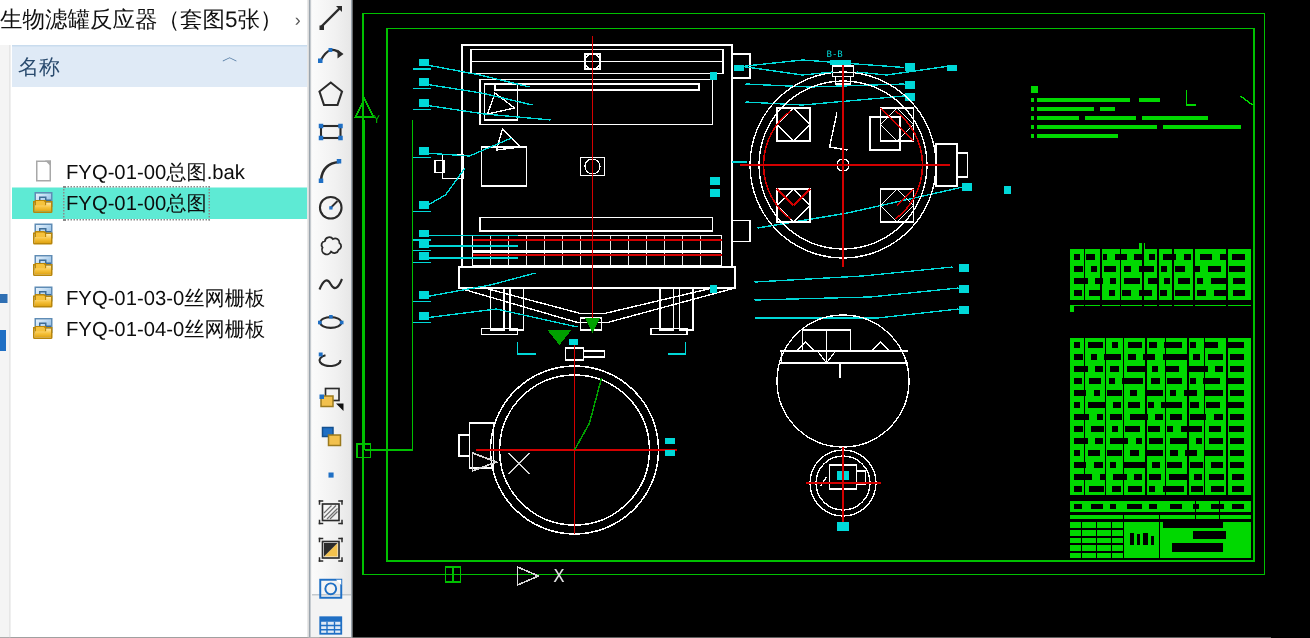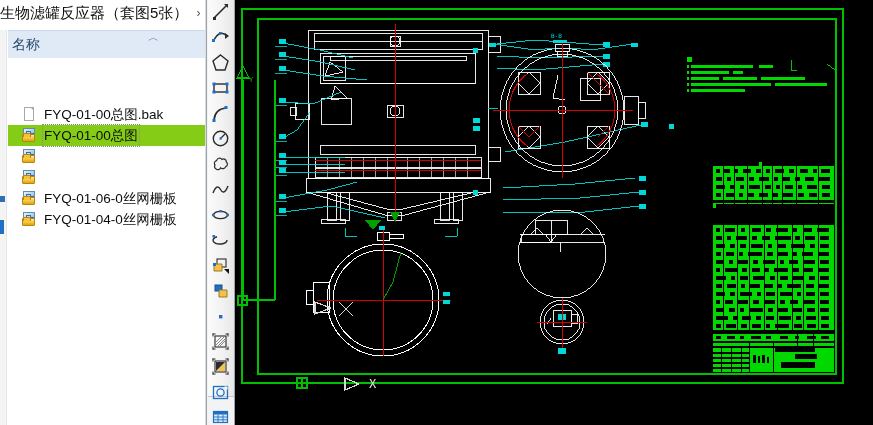--- a/index.html
+++ b/index.html
@@ -40,21 +40,21 @@
   #headline{
     position:absolute;left:8px;top:58px;width:197px;height:1px;background:#ffffff;
   }
 
   #filelist{
     position:absolute;left:8px;top:59px;width:197px;height:150px;margin-top:45px;
   }
   .frow{
     position:relative;height:21px;line-height:21px;white-space:nowrap;
   }
-  .frow.sel{background:#84cc16;}
+  .frow.sel{background:#5eead4;}
   .frow .ficon{
     position:absolute;left:14px;top:3px;width:15px;height:15px;
   }
   .frow .flabel{
     position:absolute;left:36px;top:0;
     font-size:13.5px;color:#0c0c0c;
   }
   .frow.sel .flabel{
     outline:1px dotted #8a8a8a;outline-offset:0px;padding:0 1px;left:35px;
   }
@@ -187,21 +187,21 @@
           <span class="ficon ico-dwg">
             <span class="sheet"></span>
             <span class="fold"></span>
           </span>
         </div>
         <div class="frow">
           <span class="ficon ico-dwg">
             <span class="sheet"></span>
             <span class="fold"></span>
           </span>
-          <span class="flabel">FYQ-01-06-0丝网栅板</span>
+          <span class="flabel">FYQ-01-03-0丝网栅板</span>
         </div>
         <div class="frow">
           <span class="ficon ico-dwg">
             <span class="sheet"></span>
             <span class="fold"></span>
           </span>
           <span class="flabel">FYQ-01-04-0丝网栅板</span>
         </div>
       </div>
 

